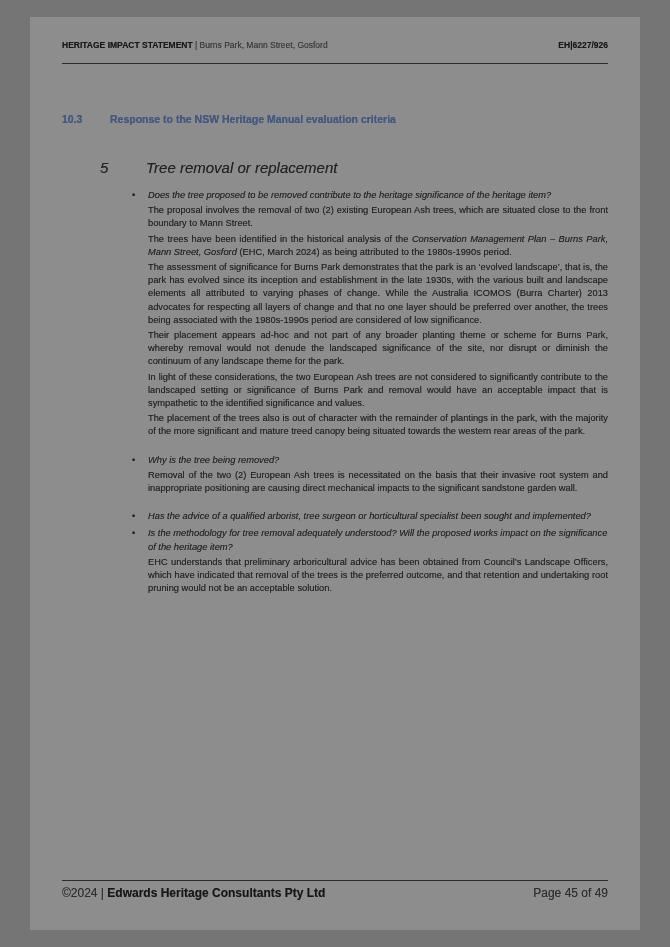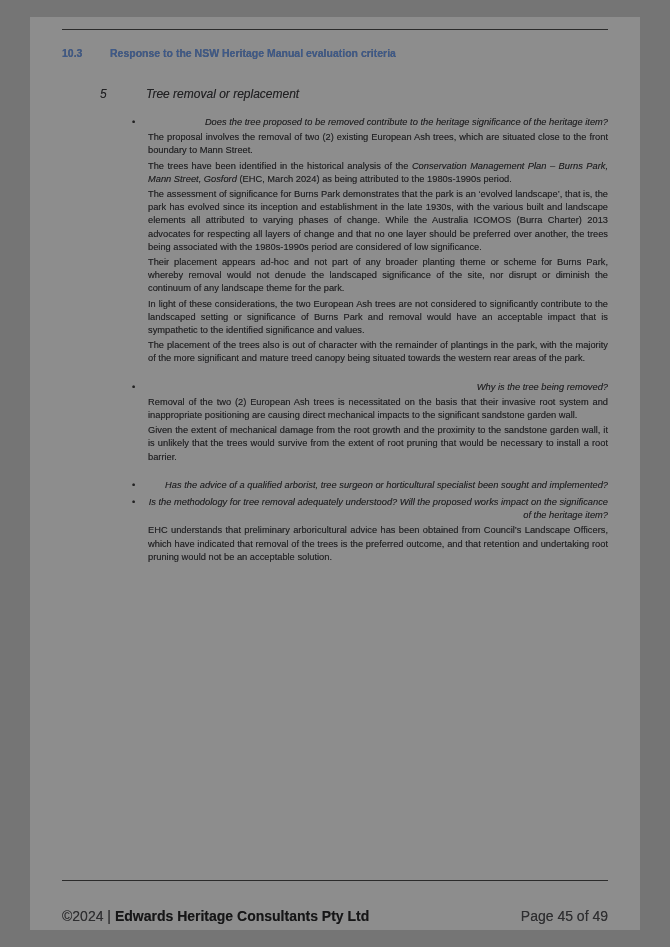--- a/index.html
+++ b/index.html
@@ -35,24 +35,24 @@
     border-top: 1.6px solid #2b2b2b;
     margin: 12px 0 0 0;
   }
   .section-heading {
     margin-top: 17px;
     font-size: 10.5px;
     font-weight: bold;
     color: #3e5a8a;
     line-height: 13px;
   }
-  .section-heading .sec-num { display: inline-block; width: 48px; }
+  .section-heading .sec-num { display: inline-block; width: 48px; margin-top: 32px; }
   .item-row {
-    margin-top: 28px;
-    font-size: 12px;
+    margin-top: 35px;
+    font-size: 15px;
     font-style: italic;
     line-height: 13px;
     color: #222224;
   }
   .item-row .item-num { display: inline-block; width: 46px; margin-left: 38px; font-style: italic; }
   .bullet-row {
     display: flex;
     margin: 15px 0 0 70px;
     font-size: 9.3px;
     line-height: 13.2px;
@@ -60,52 +60,58 @@
   .bullet-row .dot {
     width: 16px;
     flex: 0 0 16px;
     font-style: normal;
     color: #222;
   }
   .bullet-row .q {
     flex: 1;
     font-style: italic;
     color: #232325;
-    text-align: right;
+    text-align: left;
   }
   .para {
     margin: 2px 0 0 86px;
     font-size: 9.3px;
     line-height: 13.2px;
     text-align: justify;
     color: #212123;
   }
   .bullet-row.tight { margin-top: 4px; }
   .italic-inline { font-style: italic; }
   .doc-footer {
     position: absolute;
     left: 32px; right: 32px;
     top: 863px;
     border-top: 1px solid #2b2b2b;
-    padding-top: 27px;
+    padding-top: 5px;
     display: flex;
     justify-content: space-between;
-    font-size: 14px;
+    font-size: 12px;
     color: #2e2e30;
   }
   .doc-footer .company { font-weight: bold; color: #161617; }
   .doc-footer .page-num { color: #2e2e30; }
   .soft { text-shadow: 0 0 0.5px rgba(40,40,42,0.55); }
 </style>
 </head>
 <body>
 
 <div class="page soft">
   <div class="content">
 
+    <div class="doc-header">
+      <div>
+        <span class="title-bold">HERITAGE IMPACT STATEMENT</span><span class="title-rest"> | Burns Park, Mann Street, Gosford</span>
+      </div>
+      <div class="ref">EH|6227/926</div>
+    </div>
     <hr class="header-rule">
 
     <div class="section-heading">
       <span class="sec-num">10.3</span><span>Response to the NSW Heritage Manual evaluation criteria</span>
     </div>
 
     <div class="item-row">
       <span class="item-num">5</span><span>Tree removal or replacement</span>
     </div>
 
@@ -122,21 +128,20 @@
     <p class="para">Their placement appears ad-hoc and not part of any broader planting theme or scheme for Burns Park, whereby removal would not denude the landscaped significance of the site, nor disrupt or diminish the continuum of any landscape theme for the park.</p>
     <p class="para">In light of these considerations, the two European Ash trees are not considered to significantly contribute to the landscaped setting or significance of Burns Park and removal would have an acceptable impact that is sympathetic to the identified significance and values.</p>
     <p class="para">The placement of the trees also is out of character with the remainder of plantings in the park, with the majority of the more significant and mature treed canopy being situated towards the western rear areas of the park.</p>
 
     <div class="bullet-row">
       <span class="dot">•</span>
       <span class="q">Why is the tree being removed?</span>
     </div>
 
     <p class="para">Removal of the two (2) European Ash trees is necessitated on the basis that their invasive root system and inappropriate positioning are causing direct mechanical impacts to the significant sandstone garden wall.</p>
-    <p class="para">Given the extent of mechanical damage from the root growth and the proximity to the sandstone garden wall, it is unlikely that the trees would survive from the extent of root pruning that would be necessary to install a root barrier.</p>
 
     <div class="bullet-row">
       <span class="dot">•</span>
       <span class="q">Has the advice of a qualified arborist, tree surgeon or horticultural specialist been sought and implemented?</span>
     </div>
 
     <div class="bullet-row tight">
       <span class="dot">•</span>
       <span class="q">Is the methodology for tree removal adequately understood? Will the proposed works impact on the significance of the heritage item?</span>
     </div>

